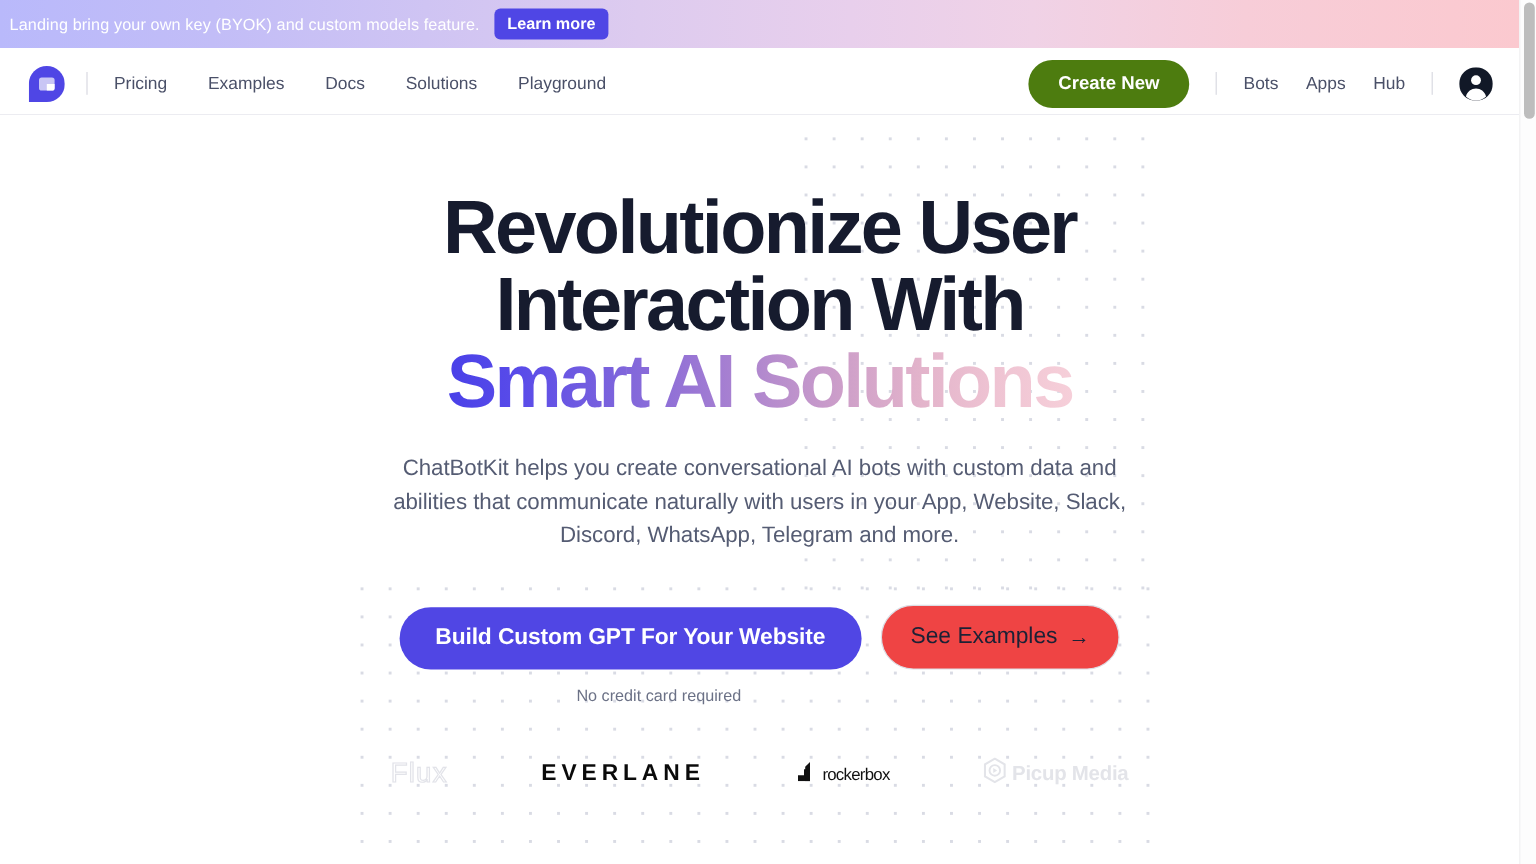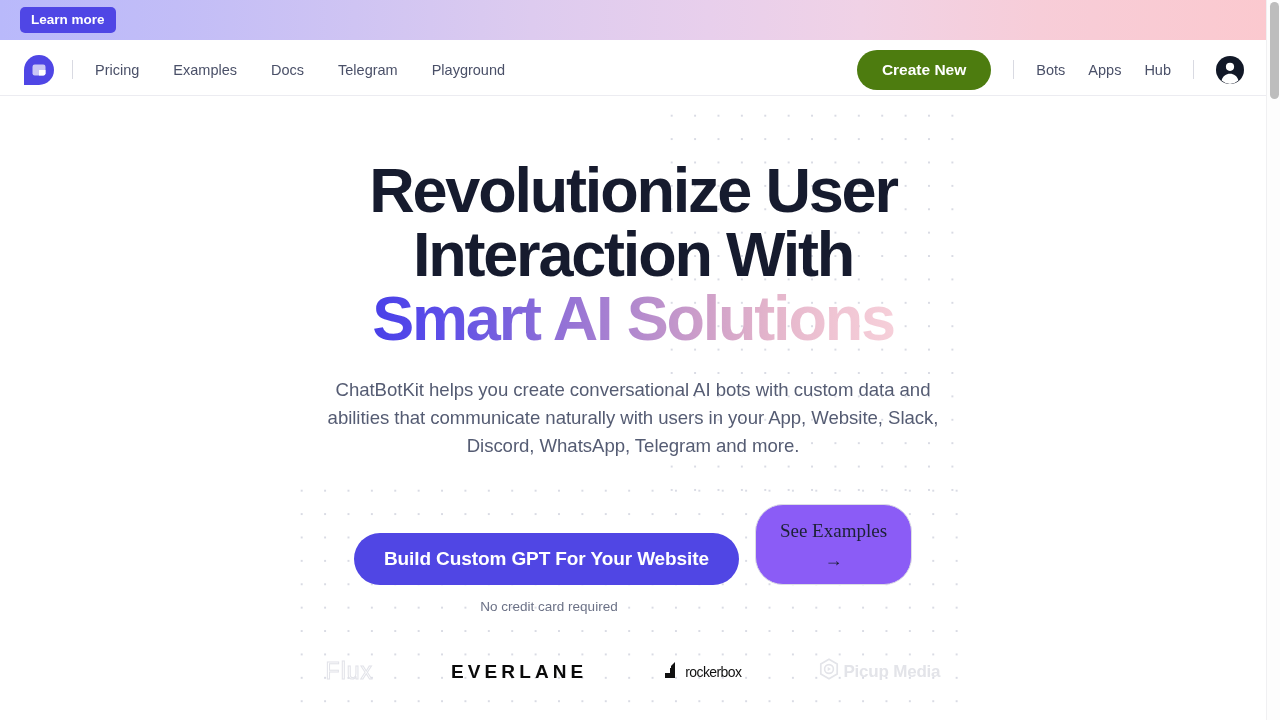--- a/index.html
+++ b/index.html
@@ -215,34 +215,33 @@
     font-weight: 700;
     border: none;
     border-radius: 28px;
     padding: 15px 30px;
     cursor: pointer;
     font-family: inherit;
     white-space: nowrap;
     letter-spacing: -0.1px;
   }
   .cta-secondary {
-    background: #8b5cf6;
+    background: #ef4444;
     color: #1c2135;
     font-size: 19px;
     font-weight: 400;
     border: 1px solid #dcdde4;
     border-radius: 28px;
     padding: 15px 24px;
     cursor: pointer;
-    font-family: Liberation Serif, serif;
+    font-family: Liberation Sans, sans-serif;
     white-space: nowrap;
     display: inline-flex;
     align-items: center;
     gap: 9px;
-    flex-direction: column;
   }
   .arrow-ic { font-size: 18px; line-height: 1; }
 
   .credit-note {
     margin-top: 14px;
     margin-right: 168px;
     font-size: 13.5px;
     color: #6b7186;
   }
 
@@ -316,39 +315,40 @@
     width: 1280px;
     height: 720px;
   }
 </style>
 </head>
 <body>
 
 <div class="page">
 
   <div class="banner">
+    <span class="banner-text">Landing bring your own key (BYOK) and custom models feature.</span>
     <button class="banner-btn">Learn more</button>
   </div>
 
   <nav class="nav">
 
     <div class="nav-left">
       <span>
         <svg class="logo-mark" viewBox="0 0 30 30" xmlns="http://www.w3.org/2000/svg">
           <path d="M15 0 H30 V15 A15 15 0 0 1 15 30 A15 15 0 0 1 15 0 Z" transform="rotate(180 15 15)" fill="#4f46e5"></path>
           <rect x="8.5" y="9.5" width="13" height="11" rx="2.2" fill="#c9c6f5"></rect>
           <path d="M15 15 H21.5 V18.3 A2.2 2.2 0 0 1 19.3 20.5 H15 Z" fill="#ffffff"></path>
         </svg>
       </span>
       <span class="nav-divider"></span>
       <div class="nav-links">
         <a class="nav-link" href="#">Pricing</a>
         <a class="nav-link" href="#">Examples</a>
         <a class="nav-link" href="#">Docs</a>
-        <a class="nav-link" href="#">Telegram</a>
+        <a class="nav-link" href="#">Solutions</a>
         <a class="nav-link" href="#">Playground</a>
       </div>
     </div>
 
     <div class="nav-right">
       <button class="create-btn">Create New</button>
       <span class="nav-divider"></span>
       <div class="nav-right-links">
         <a class="nav-link" href="#">Bots</a>
         <a class="nav-link" href="#">Apps</a>

